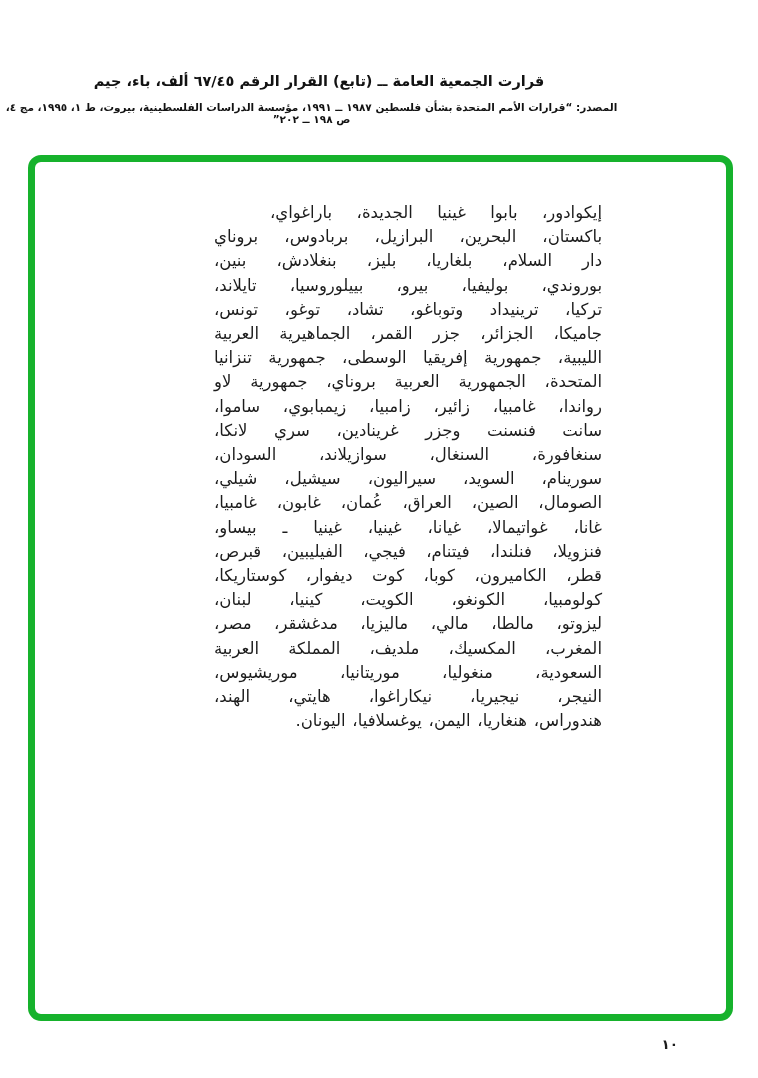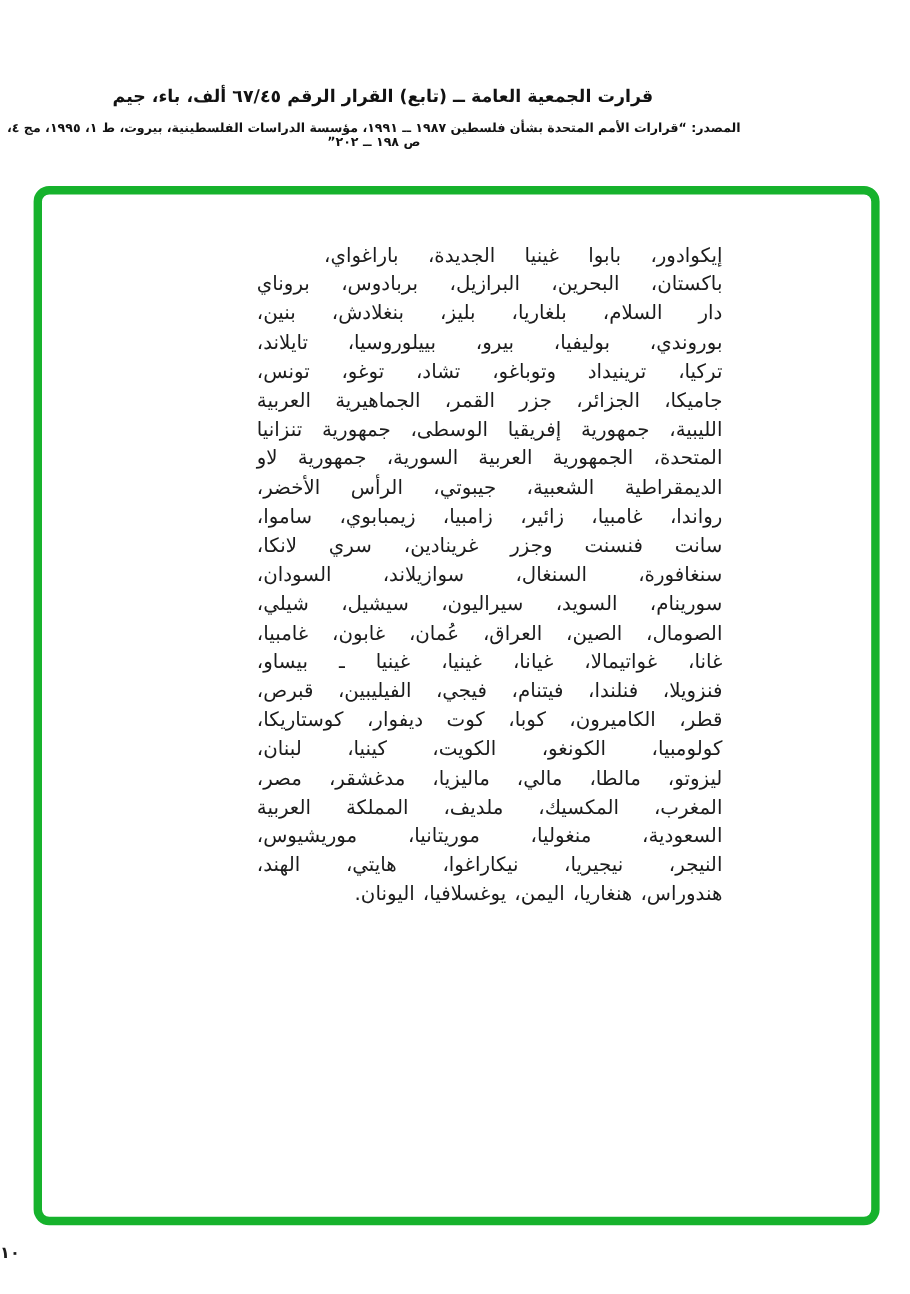--- a/index.html
+++ b/index.html
@@ -69,21 +69,21 @@
   }
   .line.last {
     text-align-last: auto;
   }
   .page-number {
     position: absolute;
     top: 1036px;
     left: 0;
     width: 678px;
     direction: rtl;
-    text-align: left;
+    text-align: right;
     font-size: 13.5px;
     font-weight: bold;
     color: #1c1c1c;
   }
 </style>
 </head>
 <body>
 
 <div class="page">
 
@@ -94,22 +94,21 @@
   <div class="frame"></div>
 
   <div class="text-block">
     <div class="line first">إيكوادور، بابوا غينيا الجديدة، باراغواي،</div>
     <div class="line">باكستان، البحرين، البرازيل، بربادوس، بروناي</div>
     <div class="line">دار السلام، بلغاريا، بليز، بنغلادش، بنين،</div>
     <div class="line">بوروندي، بوليفيا، بيرو، بييلوروسيا، تايلاند،</div>
     <div class="line">تركيا، ترينيداد وتوباغو، تشاد، توغو، تونس،</div>
     <div class="line">جاميكا، الجزائر، جزر القمر، الجماهيرية العربية</div>
     <div class="line">الليبية، جمهورية إفريقيا الوسطى، جمهورية تنزانيا</div>
-    <div class="line">المتحدة، الجمهورية العربية السورية، جمهورية لاو</div>
-    <div class="line">الديمقراطية الشعبية، جيبوتي، الرأس الأخضر،</div>
+    <div class="line">المتحدة، الجمهورية العربية بروناي، جمهورية لاو</div>
     <div class="line">رواندا، غامبيا، زائير، زامبيا، زيمبابوي، ساموا،</div>
     <div class="line">سانت فنسنت وجزر غرينادين، سري لانكا،</div>
     <div class="line">سنغافورة، السنغال، سوازيلاند، السودان،</div>
     <div class="line">سورينام، السويد، سيراليون، سيشيل، شيلي،</div>
     <div class="line">الصومال، الصين، العراق، عُمان، غابون، غامبيا،</div>
     <div class="line">غانا، غواتيمالا، غيانا، غينيا، غينيا ـ بيساو،</div>
     <div class="line">فنزويلا، فنلندا، فيتنام، فيجي، الفيليبين، قبرص،</div>
     <div class="line">قطر، الكاميرون، كوبا، كوت ديفوار، كوستاريكا،</div>
     <div class="line">كولومبيا، الكونغو، الكويت، كينيا، لبنان،</div>
     <div class="line">ليزوتو، مالطا، مالي، ماليزيا، مدغشقر، مصر،</div>

